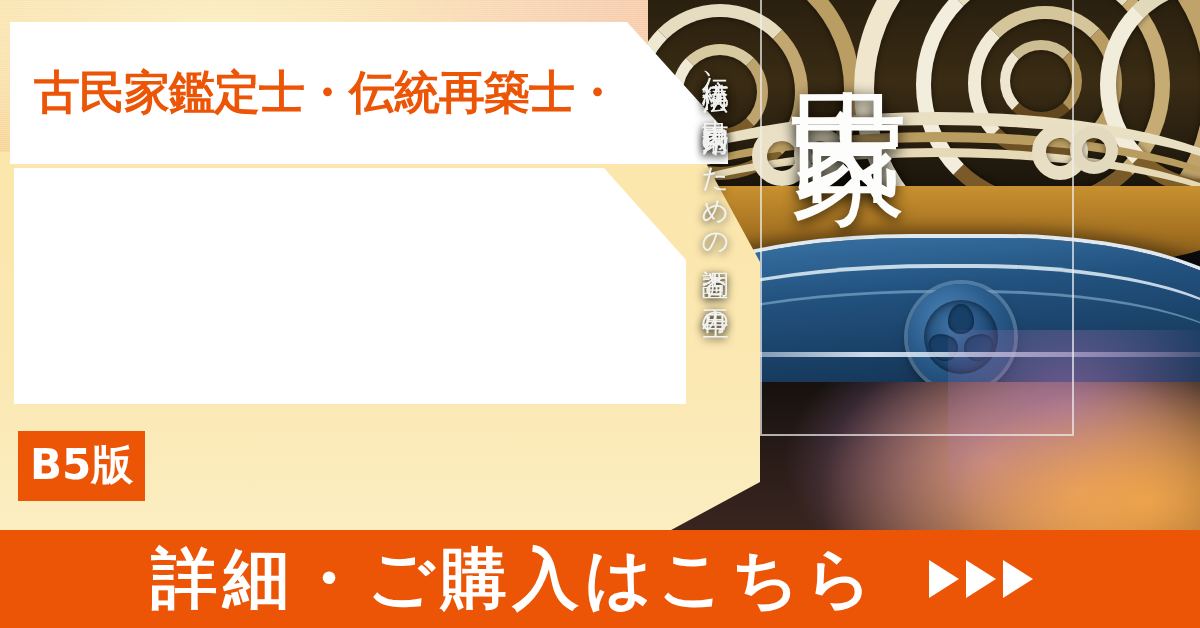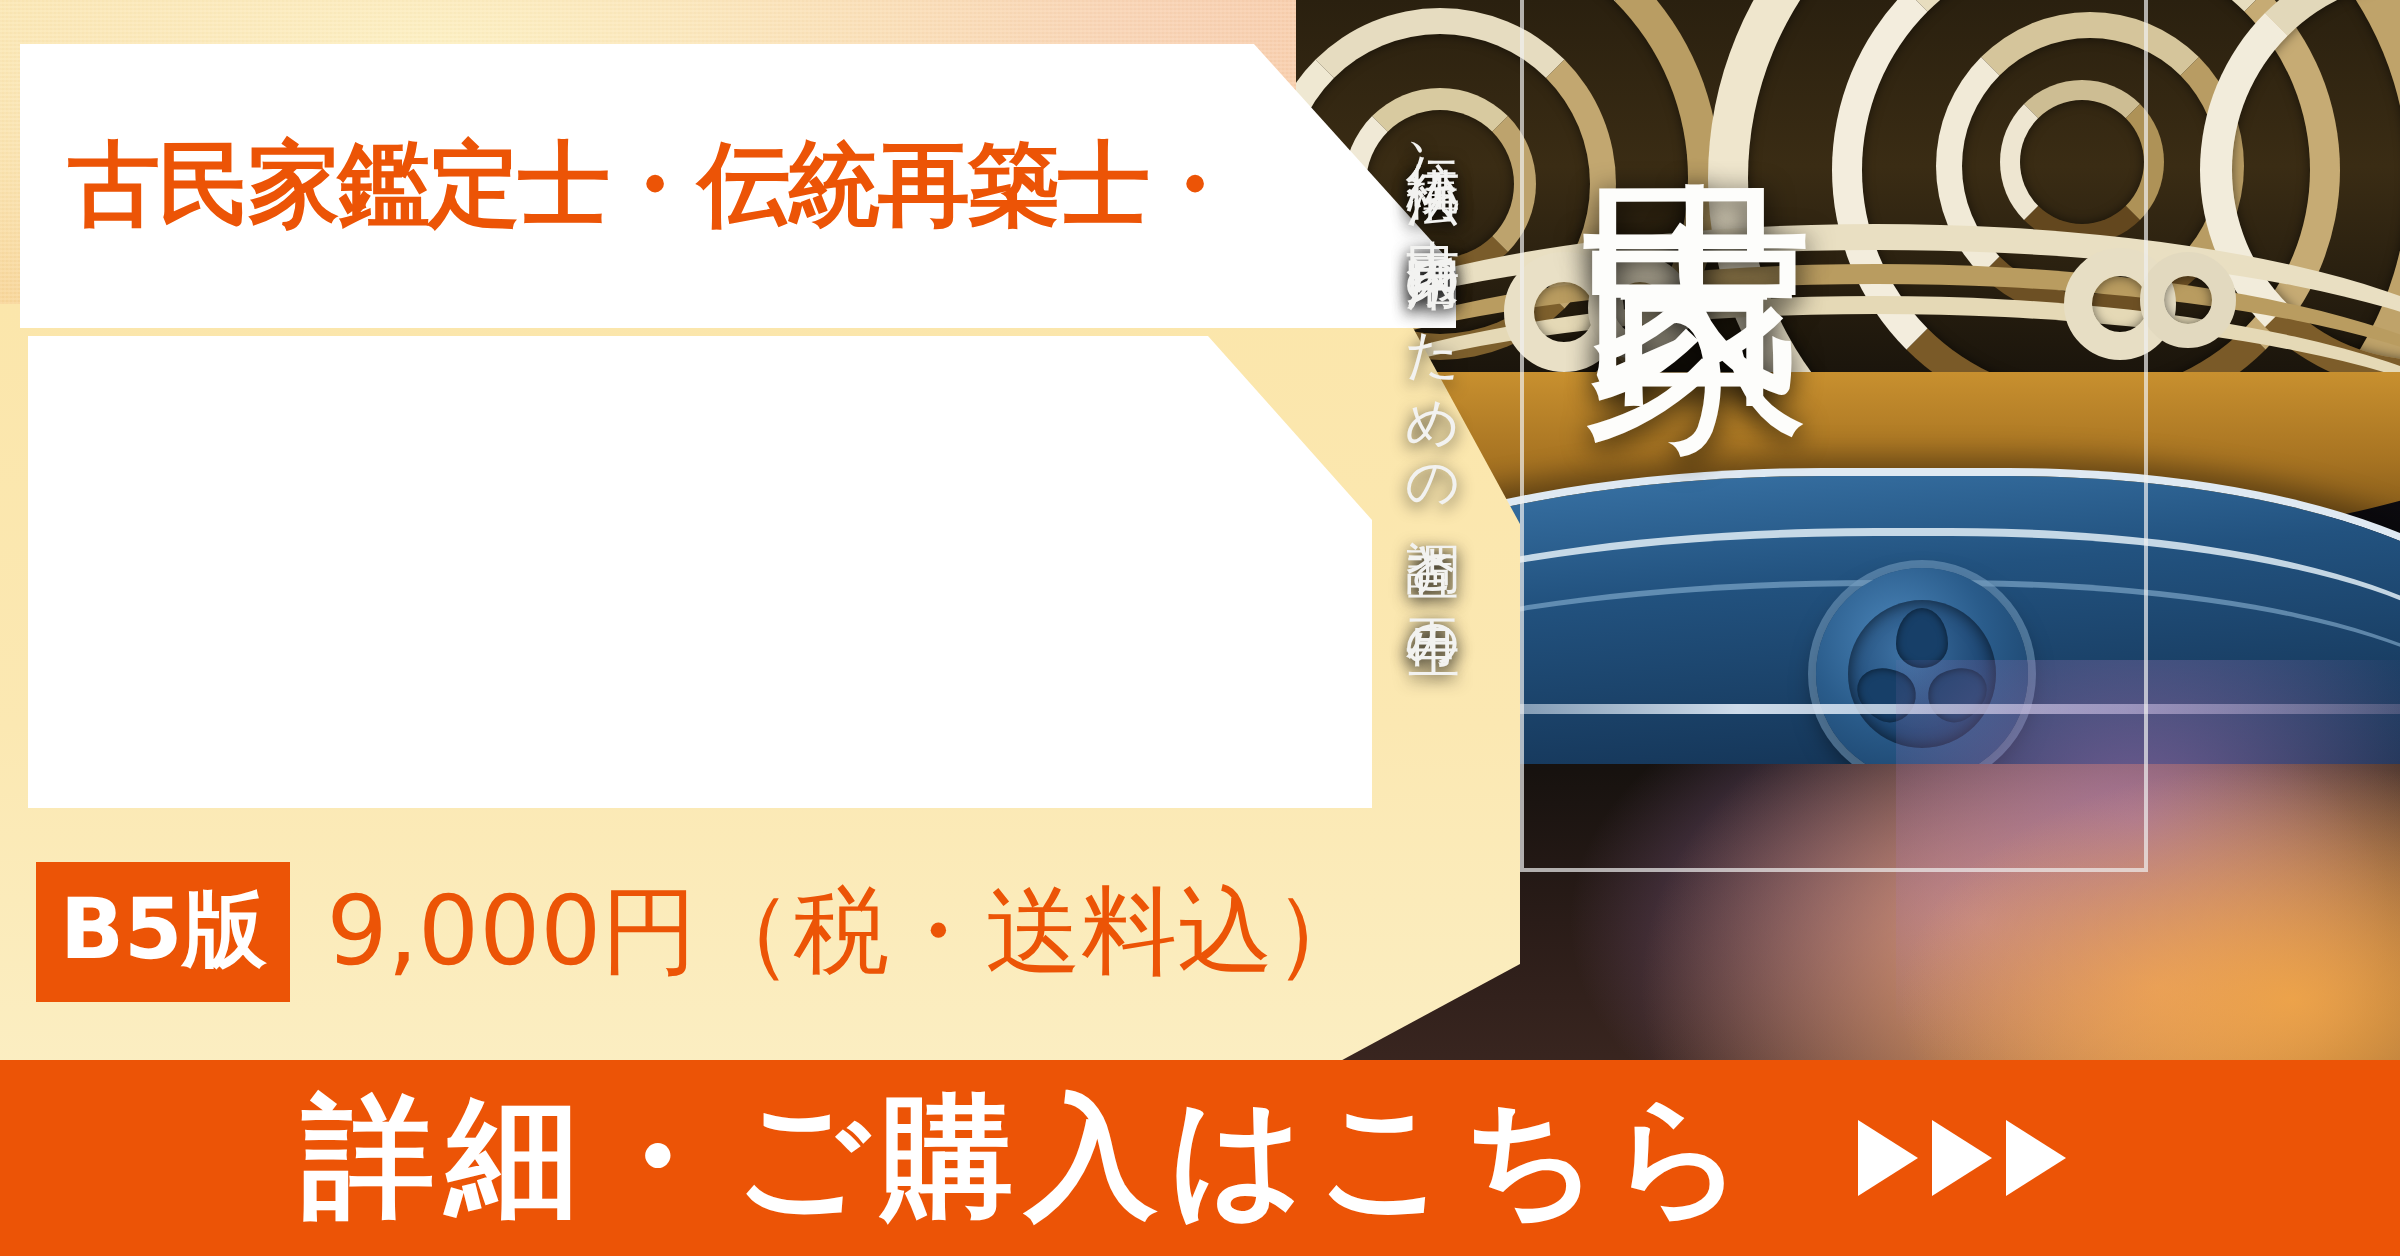--- a/index.html
+++ b/index.html
@@ -277,21 +277,20 @@
     <div class="header-lines">
       <div>古民家鑑定士・伝統再築士・</div>
     </div>
   </div>
 
   <div class="title-card">
   </div>
 
   <div class="price-row">
     <div class="badge">B5版</div>
-    <div class="price-text">9,000円（税・送料込）</div>
   </div>
 
   <div class="cta">
     <div class="cta-inner">
       <div class="cta-text">詳細・ご購入はこちら</div>
       <div class="arrows">
         <div class="arrow"></div>
         <div class="arrow"></div>
         <div class="arrow"></div>
       </div>

